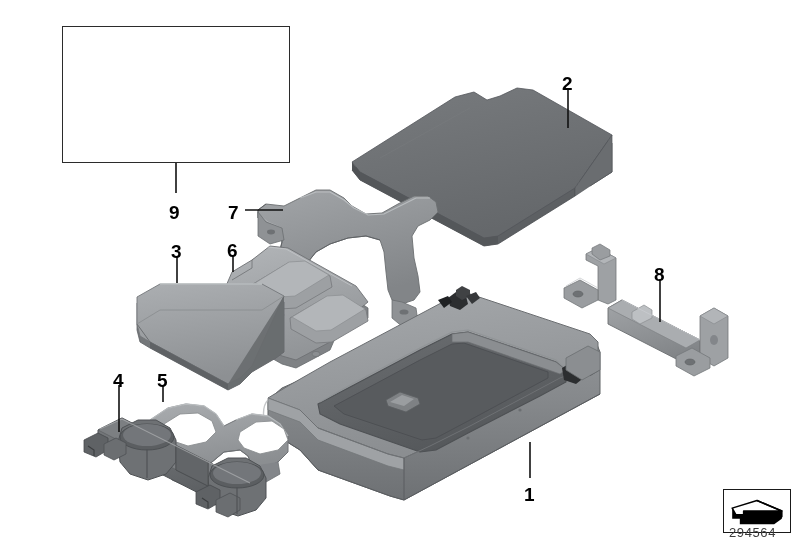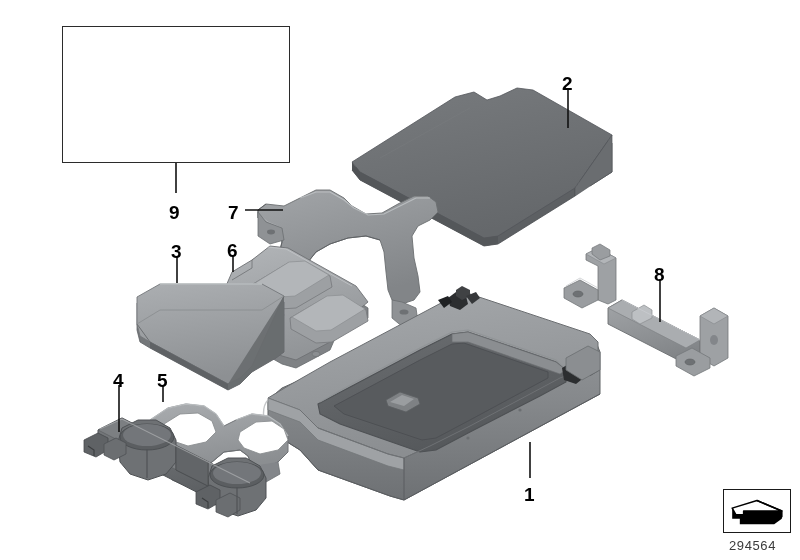--- a/index.html
+++ b/index.html
@@ -424,16 +424,16 @@
 
     <div class="logo-box">
       <svg viewBox="0 0 68 44" width="66" height="42">
         <path d="M8,20 L8,30 L16,30 L16,36 L52,36 L60,30 L60,24 L20,24 L20,20 L34,12 L8,20 Z" fill="#000000"></path>
         <path d="M8,19 L34,11 L60,22 L20,22 L20,26 L12,26 L8,19 Z" fill="#ffffff" stroke="#000000" stroke-width="1.6" stroke-linejoin="round"></path>
         <path d="M34,11 L60,22 L60,28 L52,34 L20,34 L20,26" fill="none" stroke="#000000" stroke-width="1.6" stroke-linejoin="round"></path>
         <path d="M20,26 L20,34 L52,34 L60,28 L60,22 L20,22 Z" fill="#000000"></path>
       </svg>
     </div>
 
-    <div class="diagram-id" style="left:729px; top:538px;">294564</div>
+    <div class="diagram-id" style="left:729px; top:525px;">294564</div>
 
   </div>
 </div>
 
 </body></html>

